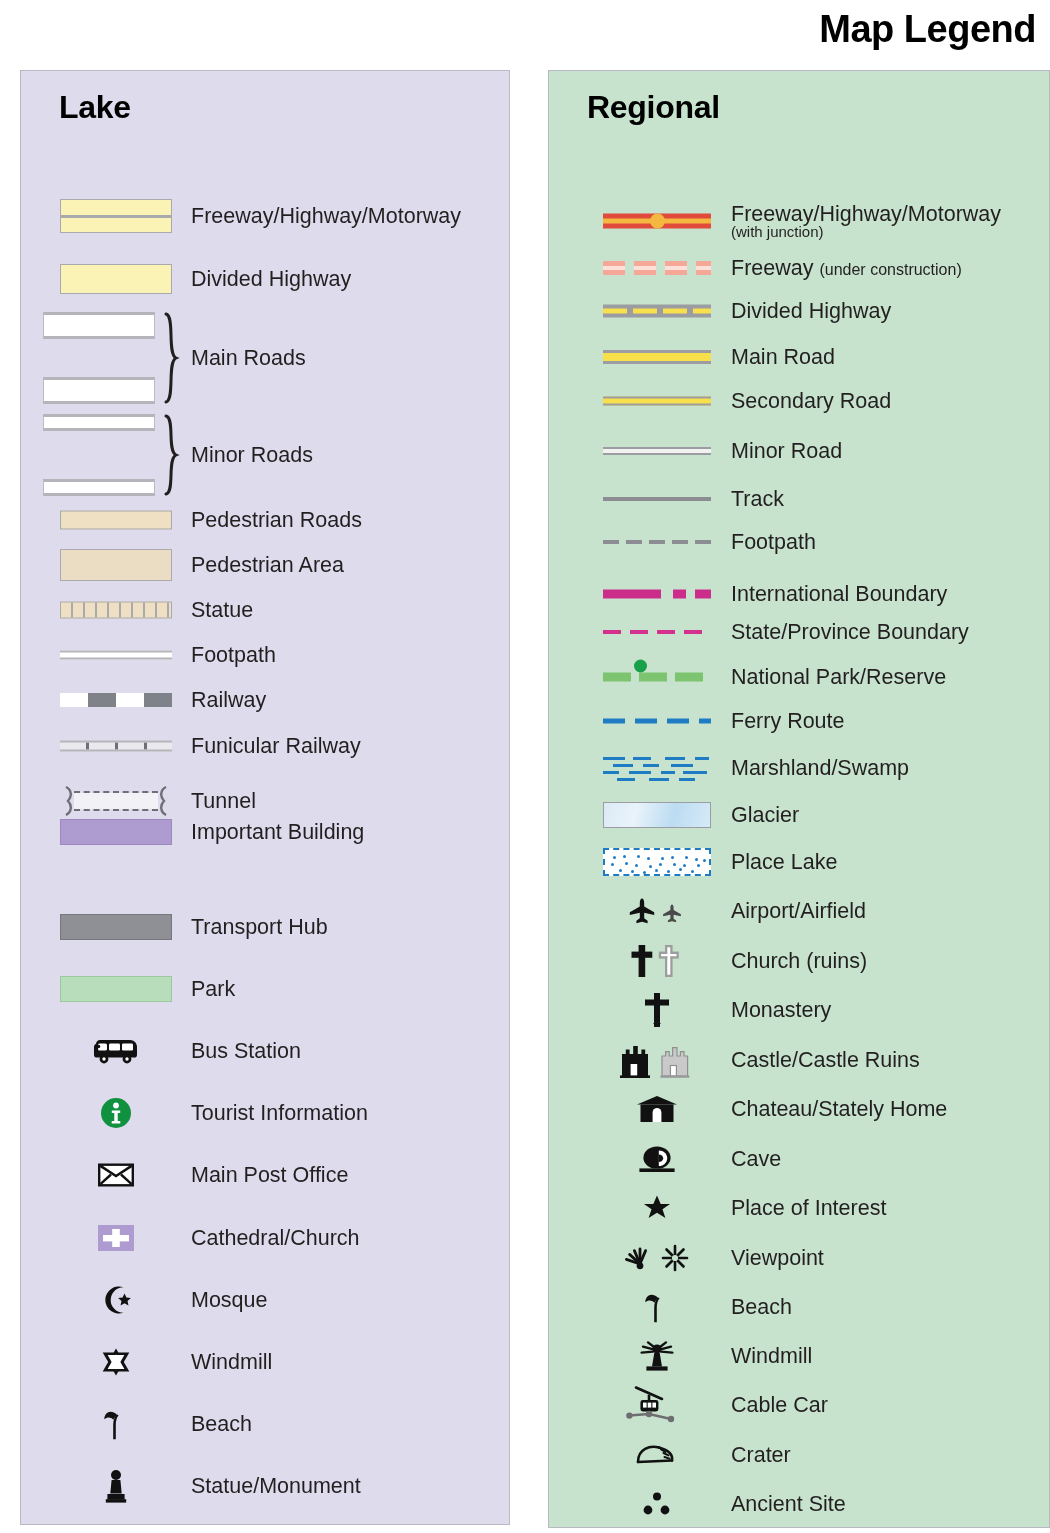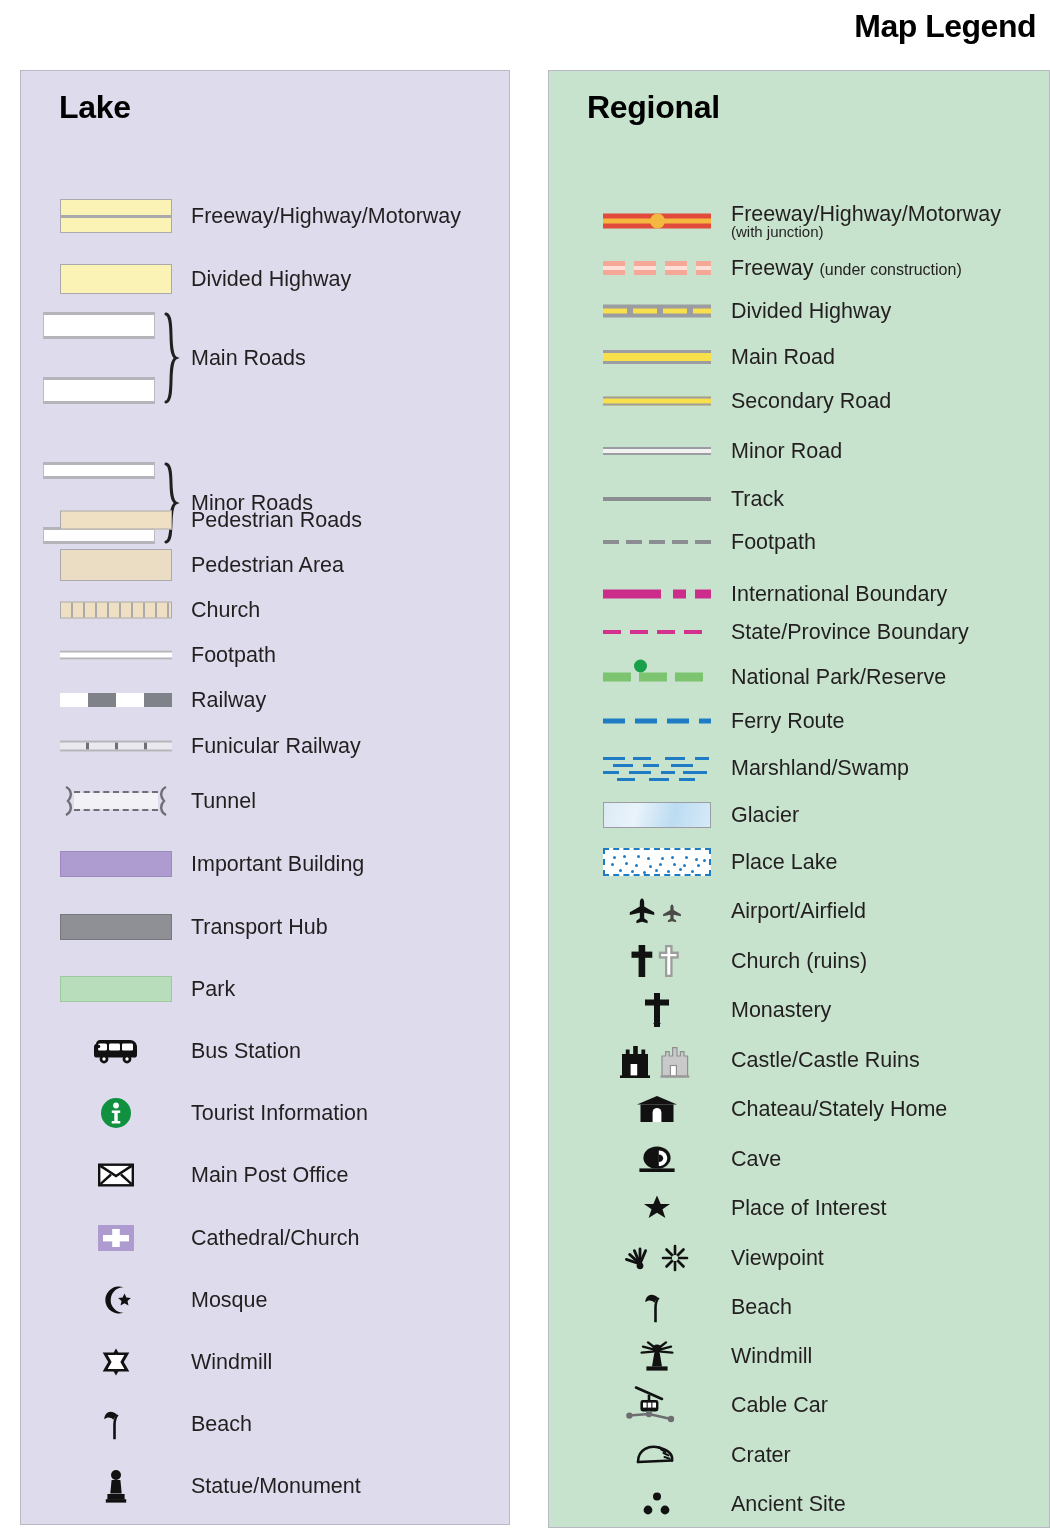--- a/index.html
+++ b/index.html
@@ -6,21 +6,21 @@
   html, body { margin:0; padding:0; }
   body {
     width:1050px; height:1533px;
     background:#ffffff;
     font-family:"Liberation Sans", sans-serif;
     position:relative;
     overflow:hidden;
   }
   #title {
     position:absolute; top:8px; right:14px;
-    font-size:32px; font-weight:bold; color:#000;
+    font-size:38px; font-weight:bold; color:#000;
     letter-spacing:-0.5px;
   }
   .panel {
     position:absolute; top:70px;
     border:1px solid #b9b9c4;
   }
   #city-panel  { left:20px;  width:490px; height:1455px; background:#dedcec; }
   #regional-panel { left:548px; width:502px; height:1458px; background:#c7e3cd; }
   .panel-title {
     font-size:32px; font-weight:bold; color:#000;
@@ -139,21 +139,21 @@
           <div style="position:relative;width:145px;height:92px">
          <div class="bar roadbar" style="position:absolute;top:0;left:0"></div>
          <div class="bar roadbar" style="position:absolute;bottom:0;left:0"></div>
          <svg width="26" height="92" style="position:absolute;right:0;top:0" viewBox="0 0 26 92">
      <path d="M4 2 C13 4 5 42 14 46 C5 50 13 88 4 90" stroke="#231f20" stroke-width="3" fill="none" stroke-linecap="round"></path>
             </svg>
        </div>
         </div>
        <div class="lbl" style="position:absolute;left:170px;top:50%;transform:translateY(-50%)"><span>Main Roads</span></div>
       </div>
-      <div class="row" style="top: 315px; height: 28px; margin-top: 48px;">
+      <div class="row" style="top: 315px; height: 28px;">
         <div class="sym" style="position: absolute; left: 22px; top: 50%; transform: translateY(-50%); width: 145px; justify-content: center;">
           <div style="position:relative;width:145px;height:82px">
          <div class="bar minorbar" style="position:absolute;top:0;left:0"></div>
          <div class="bar minorbar" style="position:absolute;bottom:0;left:0"></div>
          <svg width="26" height="82" style="position:absolute;right:0;top:0" viewBox="0 0 26 82">
      <path d="M4 2 C13 4 5 37 14 41 C5 45 13 78 4 80" stroke="#231f20" stroke-width="3" fill="none" stroke-linecap="round"></path>
             </svg>
        </div>
         </div>
        <div class="lbl" style="position:absolute;left:170px;top:50%;transform:translateY(-50%)"><span>Minor Roads</span></div>
@@ -167,21 +167,21 @@
       <div class="row" style="top: 425px; height: 28px;">
         <div class="sym" style="position: absolute; left: 22px; top: 50%; transform: translateY(-50%); width: 145px; justify-content: center;">
           <div class="bar pedarea"></div>
         </div>
        <div class="lbl" style="position:absolute;left:170px;top:50%;transform:translateY(-50%)"><span>Pedestrian Area</span></div>
       </div>
       <div class="row" style="top: 470px; height: 28px;">
         <div class="sym" style="position: absolute; left: 22px; top: 50%; transform: translateY(-50%); width: 145px; justify-content: center;">
           <div class="bar steps"></div>
         </div>
-       <div class="lbl" style="position:absolute;left:170px;top:50%;transform:translateY(-50%)"><span>Church</span></div>
+       <div class="lbl" style="position:absolute;left:170px;top:50%;transform:translateY(-50%)"><span>Statue</span></div>
       </div>
       <div class="row" style="top: 515px; height: 28px;">
         <div class="sym" style="position: absolute; left: 22px; top: 50%; transform: translateY(-50%); width: 145px; justify-content: center;">
           <div class="bar footpathC" style="border-left:none;border-right:none"></div>
         </div>
        <div class="lbl" style="position:absolute;left:170px;top:50%;transform:translateY(-50%)"><span>Footpath</span></div>
       </div>
       <div class="row" style="top: 560px; height: 28px;">
         <div class="sym" style="position: absolute; left: 22px; top: 50%; transform: translateY(-50%); width: 145px; justify-content: center;">
           <div class="bar railway" style="border:none"></div>
@@ -201,21 +201,21 @@
           <div style="position:absolute;left:14px;right:14px;bottom:5px;border-top:2px dashed #6e6e76"></div>
           <div style="position:absolute;left:14px;right:14px;top:7px;bottom:7px;background:#f2f2f6"></div>
           <svg width="112" height="30" style="position:absolute;left:0;top:0" viewBox="0 0 112 30">
             <path d="M6 1 C12 4 12 11 8 15 C12 19 12 26 6 29" stroke="#6e6e76" stroke-width="2.4" fill="none"></path>
             <path d="M106 1 C100 4 100 11 104 15 C100 19 100 26 106 29" stroke="#6e6e76" stroke-width="2.4" fill="none"></path>
           </svg>
         </div>
         </div>
        <div class="lbl" style="position:absolute;left:170px;top:50%;transform:translateY(-50%)"><span>Tunnel</span></div>
       </div>
-      <div class="row" style="top: 724px; height: 28px; padding-left: 12px;">
+      <div class="row" style="top: 692px; height: 28px; padding-left: 12px;">
         <div class="sym" style="position: absolute; left: 22px; top: 50%; transform: translateY(-50%); width: 145px; justify-content: center;">
           <div class="bar imp-bldg"></div>
         </div>
        <div class="lbl" style="position:absolute;left:170px;top:50%;transform:translateY(-50%)"><span>Important Building</span></div>
       </div>
       <div class="row" style="top: 787px; height: 28px;">
         <div class="sym" style="position: absolute; left: 22px; top: 50%; transform: translateY(-50%); width: 145px; justify-content: center;">
           <div class="bar hub"></div>
         </div>
        <div class="lbl" style="position:absolute;left:170px;top:50%;transform:translateY(-50%)"><span>Transport Hub</span></div>

